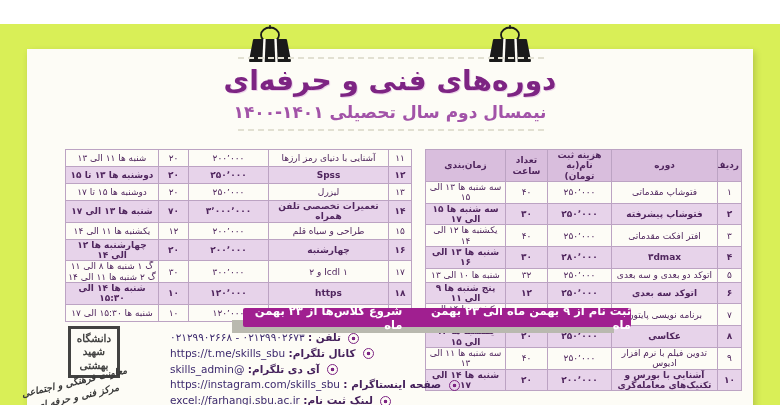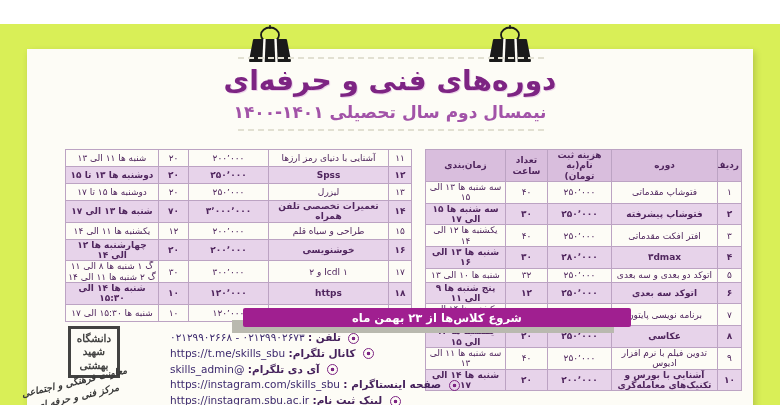--- a/index.html
+++ b/index.html
@@ -209,21 +209,21 @@
         </tr>
         <tr>
           <td>۱۵</td>
           <td>طراحی و سیاه قلم</td>
           <td>۲۰۰٬۰۰۰</td>
           <td>۱۲</td>
           <td>یکشنبه ها ۱۱ الی ۱۴</td>
         </tr>
         <tr class="alt">
           <td>۱۶</td>
-          <td>خوشنویسی</td>
+          <td>چهارشنبه</td>
           <td>۲۰۰٬۰۰۰</td>
           <td>۲۰</td>
           <td>چهارشنبه ها ۱۲ الی ۱۴</td>
         </tr>
         <tr>
           <td>۱۷</td>
           <td>Icdl ۱ و ۲</td>
           <td>۳۰۰٬۰۰۰</td>
           <td>۳۰</td>
           <td>گ ۱ شنبه ها ۸ الی ۱۱
@@ -240,20 +240,21 @@
           <td>۱۹</td>
           <td>word</td>
           <td>۱۲۰٬۰۰۰</td>
           <td>۱۰</td>
           <td>شنبه ها ۱۵:۳۰ الی ۱۷</td>
         </tr>
       </tbody>
   </table>
 
   <div class="banner">
+    <span>ثبت نام از ۹ بهمن ماه الی ۲۳ بهمن ماه</span>
     <span>شروع کلاس‌ها از ۲۳ بهمن ماه</span>
   </div>
 
   <div class="contacts">
     <div class="contact-line">
       <span class="bullet"></span>
       <span class="c-label">تلفن :</span>
       <span class="c-value">۰۲۱۲۹۹۰۲۶۷۳ - ۰۲۱۲۹۹۰۲۶۶۸</span>
     </div>
     <div class="contact-line">
@@ -267,21 +268,21 @@
       <span class="c-value">@skills_admin</span>
     </div>
     <div class="contact-line">
       <span class="bullet"></span>
       <span class="c-label">صفحه اینستاگرام :</span>
       <span class="c-value">https://instagram.com/skills_sbu</span>
     </div>
     <div class="contact-line">
       <span class="bullet"></span>
       <span class="c-label">لینک ثبت نام:</span>
-      <span class="c-value">https://instagram.sbu.ac.ir</span>
+      <span class="c-value">excel://farhangi.sbu.ac.ir</span>
     </div>
   </div>
 
   <div class="stamp-box">
     <span>دانشگاه شهید بهشتی</span>
   </div>
   <div class="stamp-text">
     <div>معاونت فرهنگی و اجتماعی</div>
     <div>مرکز فنی و حرفه ای</div>
   </div>

